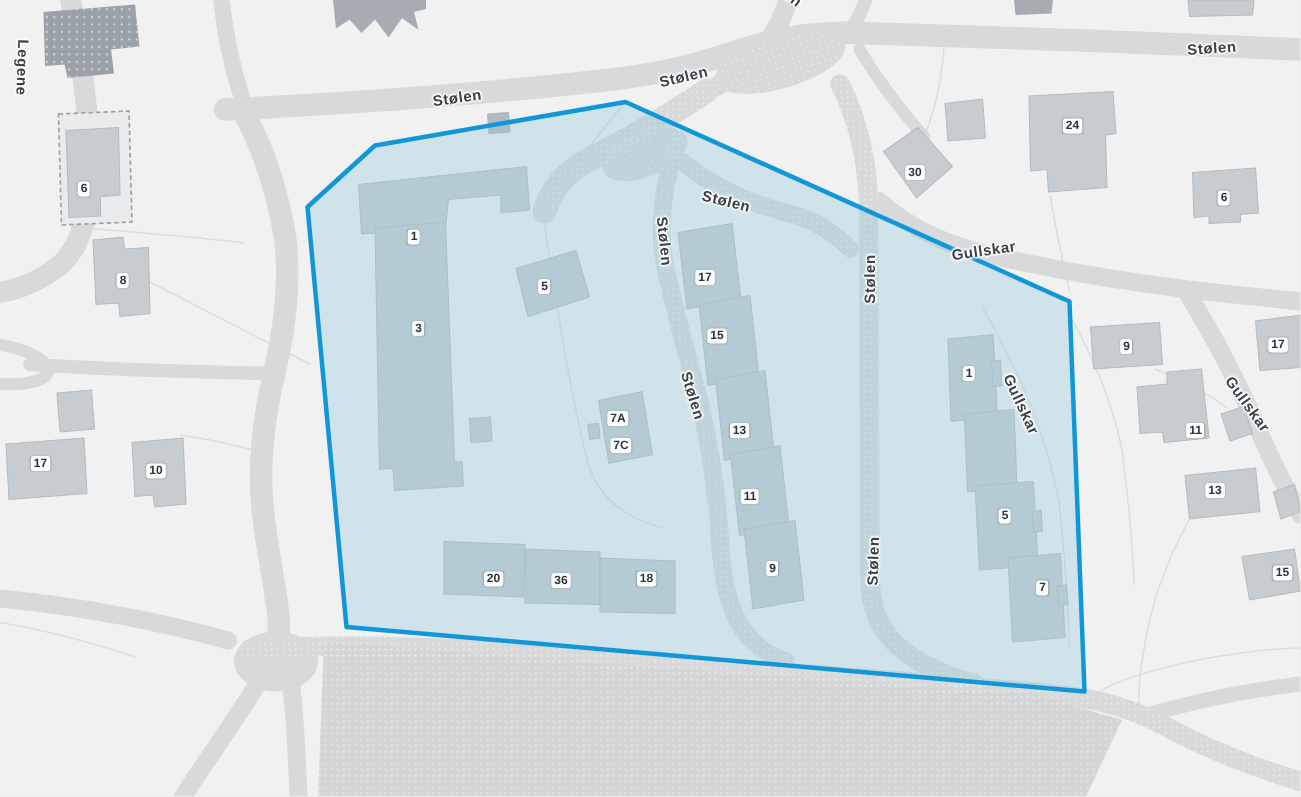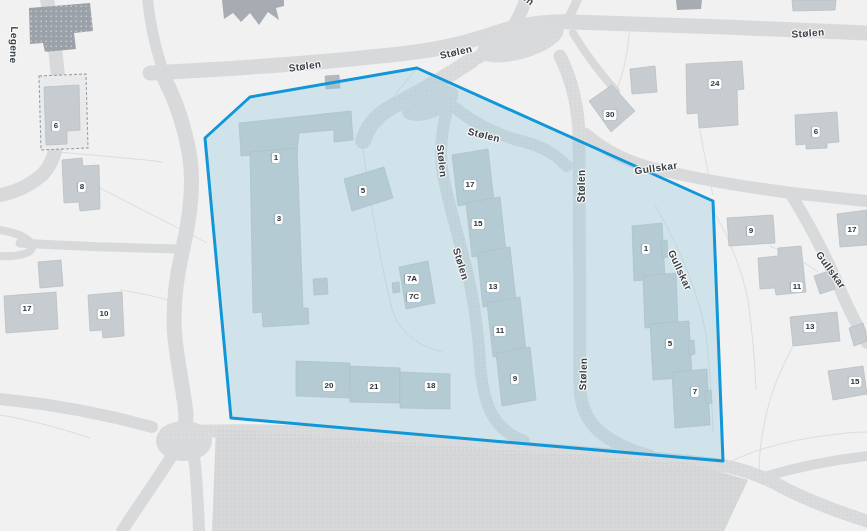--- a/index.html
+++ b/index.html
@@ -171,21 +171,21 @@
   <div class="badge" style="left:279px;top:219px">3</div>
   <div class="badge" style="left:363px;top:191px">5</div>
   <div class="badge" style="left:412px;top:279px">7A</div>
   <div class="badge" style="left:414px;top:297px">7C</div>
   <div class="badge" style="left:470px;top:185px">17</div>
   <div class="badge" style="left:478px;top:224px">15</div>
   <div class="badge" style="left:493px;top:287px">13</div>
   <div class="badge" style="left:500px;top:331px">11</div>
   <div class="badge" style="left:515px;top:379px">9</div>
   <div class="badge" style="left:329px;top:386px">20</div>
-  <div class="badge" style="left:374px;top:387px">21</div>
+  <div class="badge" style="left:374px;top:387px">36</div>
   <div class="badge" style="left:431px;top:386px">18</div>
   <div class="badge" style="left:646px;top:249px">1</div>
   <div class="badge" style="left:670px;top:344px">5</div>
   <div class="badge" style="left:695px;top:392px">7</div>
 
   <div class="badge" style="left:56px;top:126px">6</div>
   <div class="badge" style="left:82px;top:187px">8</div>
   <div class="badge" style="left:27px;top:309px">17</div>
   <div class="badge" style="left:104px;top:314px">10</div>
   <div class="badge" style="left:610px;top:115px">30</div>

